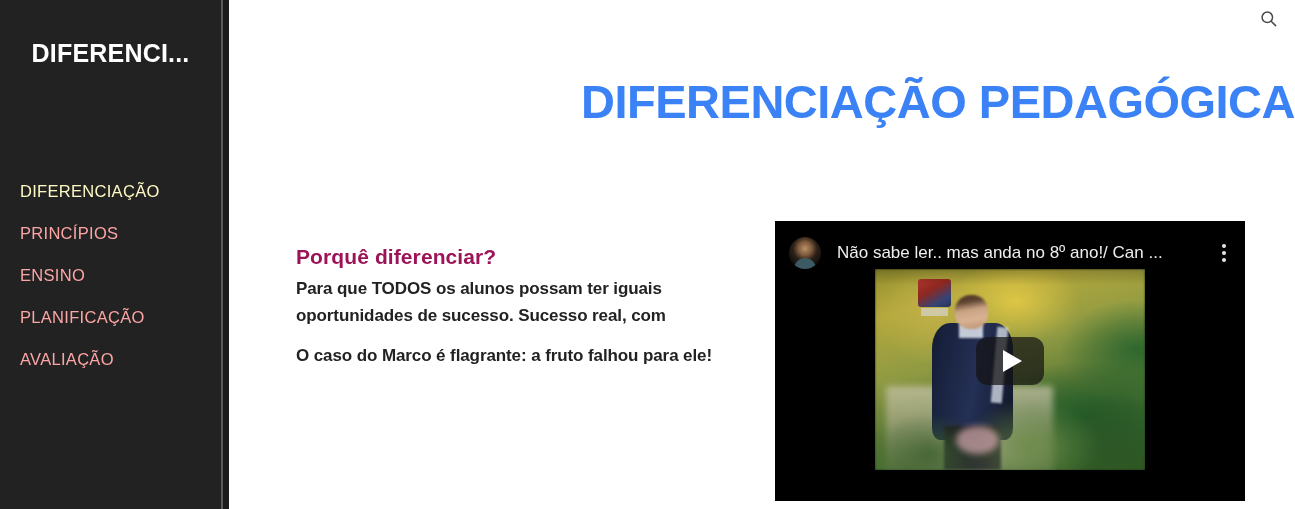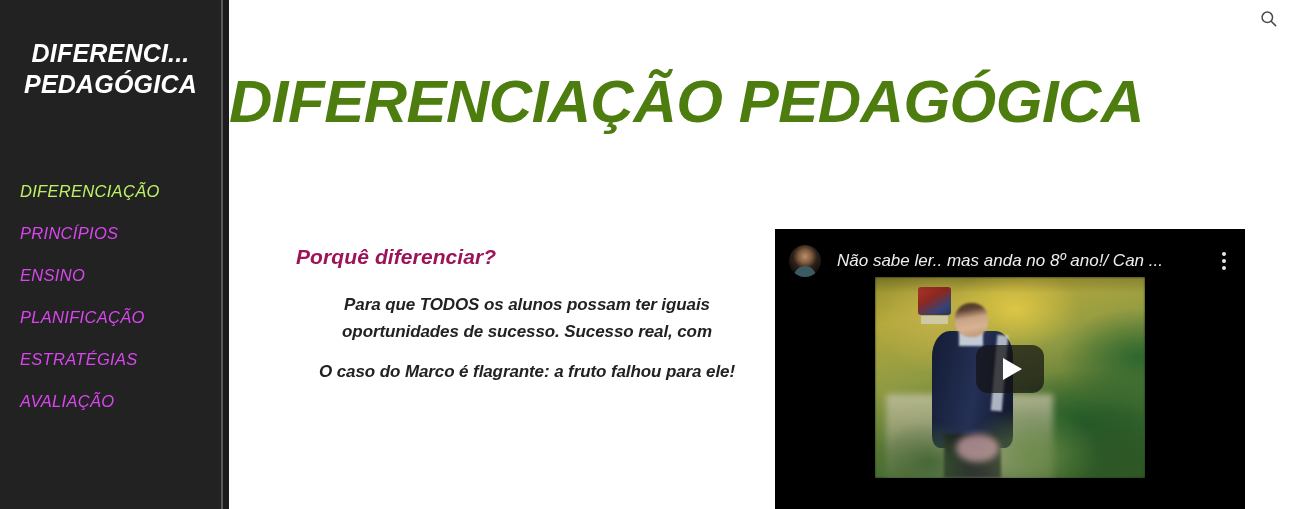--- a/index.html
+++ b/index.html
@@ -9,21 +9,20 @@
     overflow: hidden;
     background: #ffffff;
     font-family: "Liberation Sans", sans-serif;
   }
   #page {
     position: relative;
     width: 1295px;
     height: 509px;
     background: #ffffff;
     overflow: hidden;
-    font-style: italic;
   }
 
   
   #sidebar {
     position: absolute;
     left: 0; top: 0;
     width: 221px;
     height: 509px;
     background: #222222;
     overflow: hidden;
@@ -59,29 +58,29 @@
   #nav {
     position: absolute;
     left: 0; top: 178px;
     width: 221px;
   }
   .nav-item {
     display: block;
     padding: 0 0 0 20px;
     height: 42px;
     line-height: 27px;
-    color: #d946ef;
+    color: #fca5a5;
     font-size: 16.5px;
     font-weight: normal;
     letter-spacing: 0.3px;
     text-decoration: none;
     cursor: pointer;
     white-space: nowrap;
   }
-  .nav-item.active { color: #bef264; }
+  .nav-item.active { color: #fef9c3; }
 
   
   #main {
     position: absolute;
     left: 229px; top: 0;
     width: 1066px;
     height: 509px;
     background: #ffffff;
   }
 
@@ -92,57 +91,56 @@
     display: flex;
     align-items: center;
     justify-content: center;
     cursor: pointer;
   }
 
   #page-title {
     position: absolute;
     left: 0; top: 66px;
     width: 1066px;
-    text-align: left;
-    color: #4d7c0f;
-    font-size: 60px;
+    text-align: right;
+    color: #3b82f6;
+    font-size: 47px;
     font-weight: bold;
     line-height: 72px;
     letter-spacing: -0.5px;
     white-space: nowrap;
     font-family: "Liberation Sans", sans-serif;
   }
 
   #text-col {
     position: absolute;
     left: 67px; top: 243px;
     width: 462px;
   }
   #section-heading {
     color: #9c1457;
     font-size: 21px;
     font-weight: bold;
     line-height: 28px;
-    margin-bottom: 20px;
+    margin-bottom: 4px;
     letter-spacing: 0.1px;
   }
   .para {
     color: #222222;
     font-size: 17px;
     font-weight: bold;
     line-height: 27px;
     margin-bottom: 13px;
     letter-spacing: -0.1px;
-    text-align: center;
   }
 
   
   #video-embed {
     position: absolute;
-    left: 546px; top: 229px;
+    left: 546px; top: 221px;
     width: 470px;
     height: 280px;
     background: #000000;
     overflow: hidden;
   }
   #video-topbar {
     position: absolute;
     left: 0; top: 0;
     width: 470px; height: 64px;
     display: flex;
@@ -323,29 +321,27 @@
 </style>
 </head>
 <body>
 
 <div id="page">
 
   <aside id="sidebar">
 
     <div id="site-title">
       <span class="line">DIFERENCI...</span>
-      <span class="line">PEDAGÓGICA</span>
     </div>
 
     <nav id="nav">
       <a class="nav-item active" href="#">DIFERENCIAÇÃO</a>
       <a class="nav-item" href="#">PRINCÍPIOS</a>
       <a class="nav-item" href="#">ENSINO</a>
       <a class="nav-item" href="#">PLANIFICAÇÃO</a>
-      <a class="nav-item" href="#">ESTRATÉGIAS</a>
       <a class="nav-item" href="#">AVALIAÇÃO</a>
     </nav>
   </aside>
   <div id="sidebar-divider"></div>
   <div id="sidebar-edge"></div>
 
   <main id="main">
 
     <div id="search-btn">
       <svg width="19" height="19" viewBox="0 0 24 24" fill="none" stroke="#4a4a4a" stroke-width="1.9" stroke-linecap="round">

